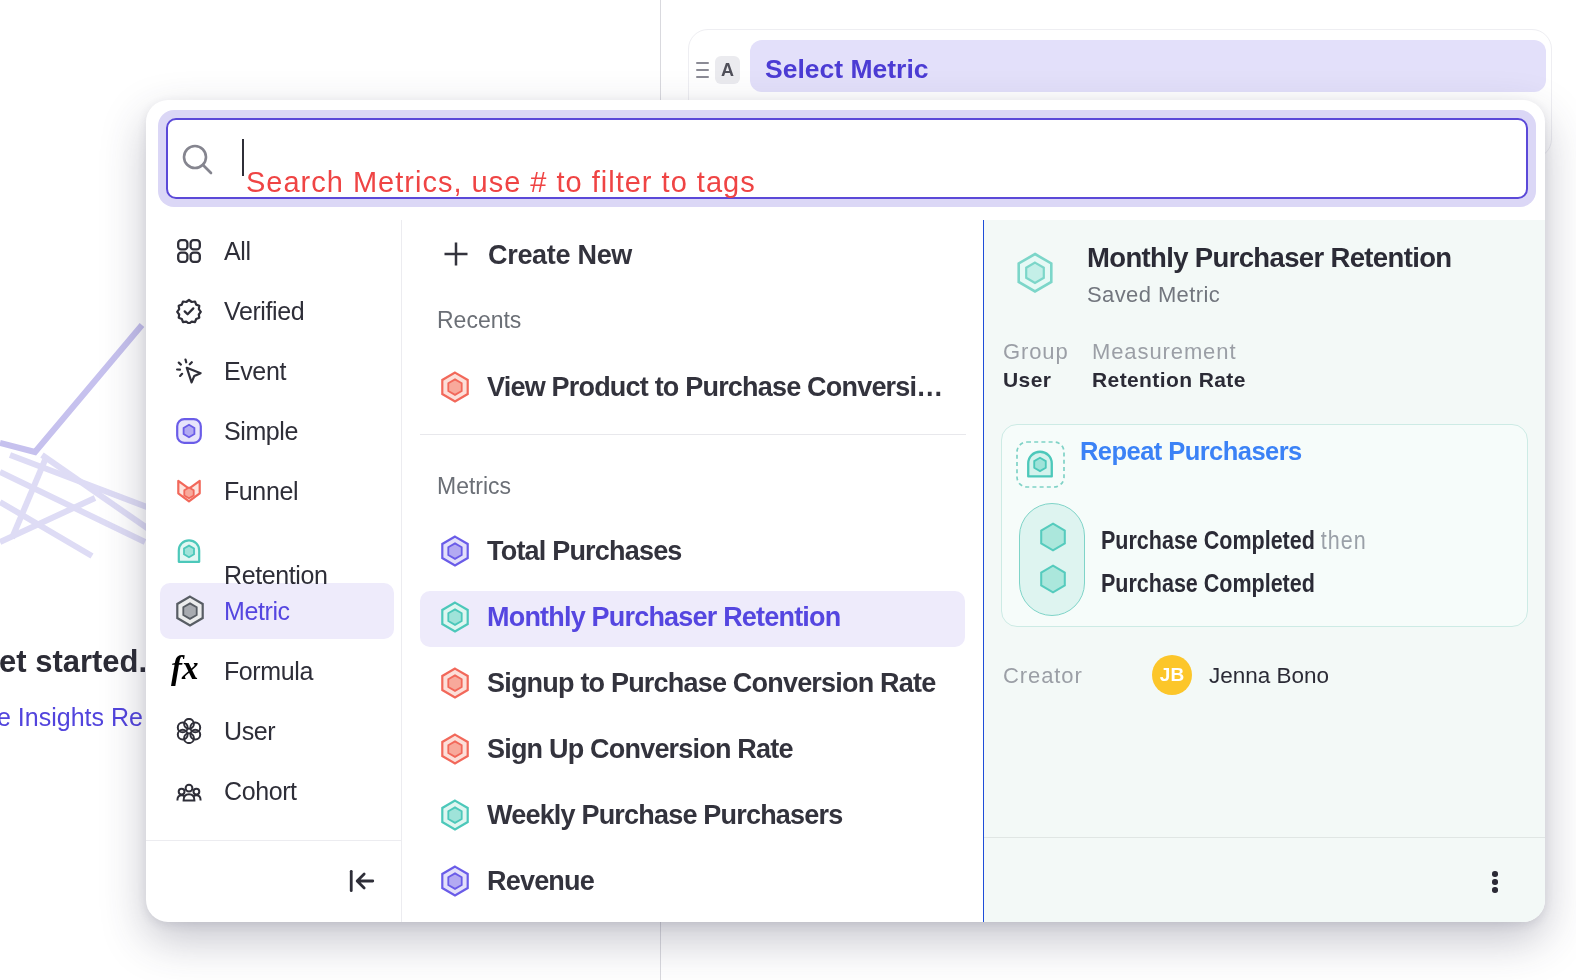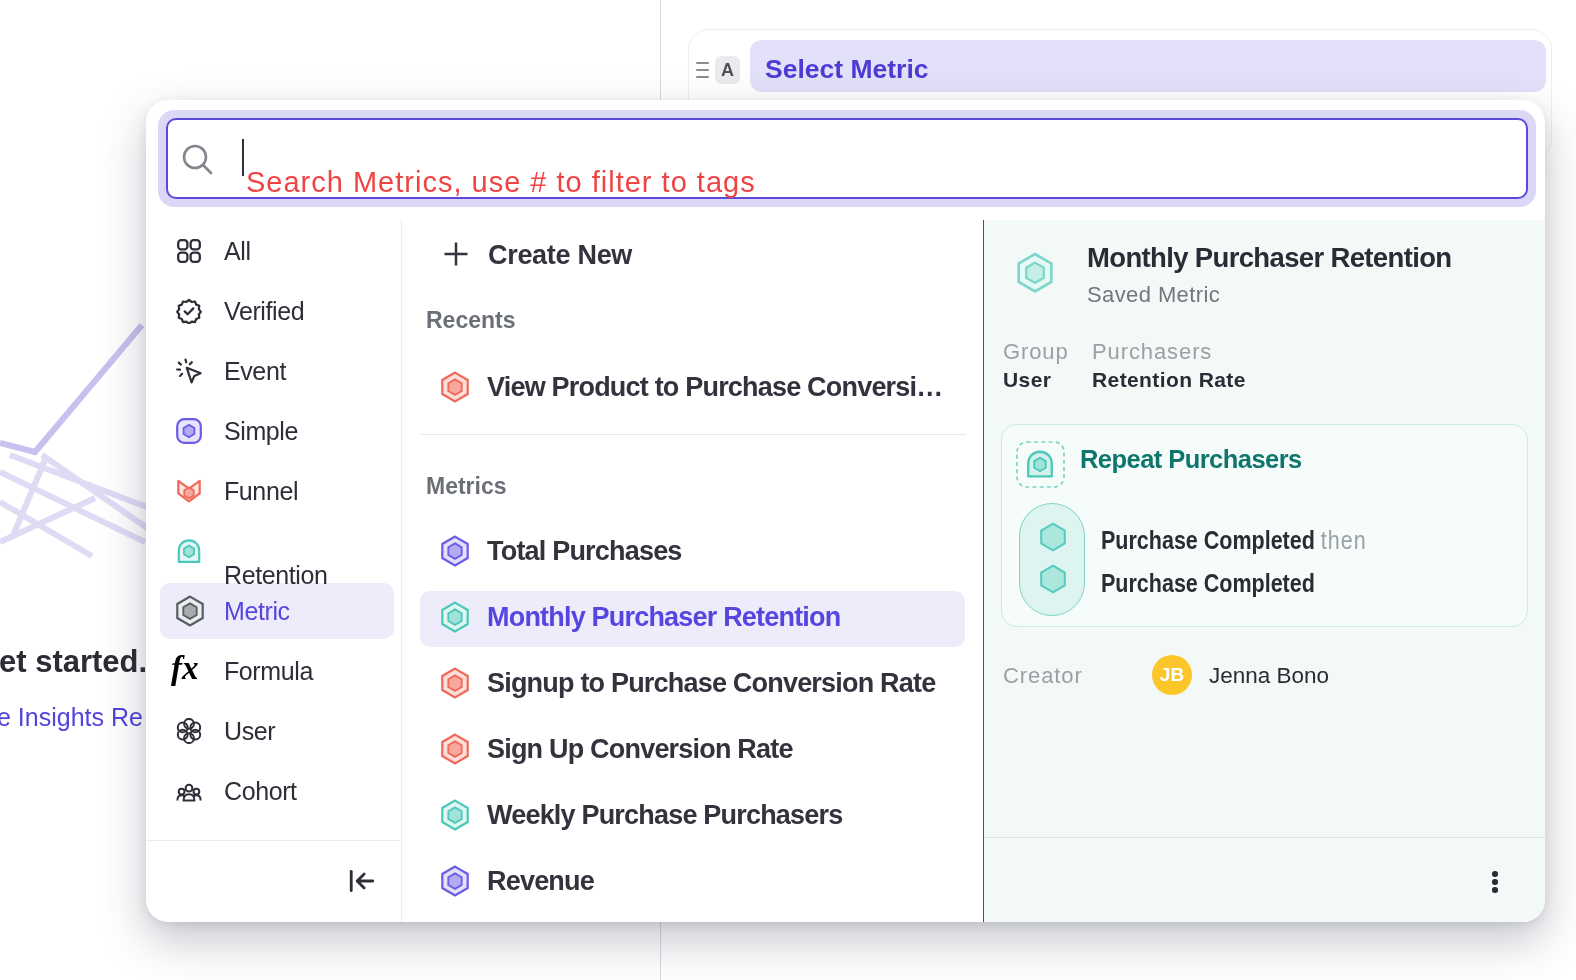--- a/index.html
+++ b/index.html
@@ -35,37 +35,37 @@
   #ph { position:absolute; left:78px; top:0; line-height:76px; font-size:29px; letter-spacing:1px; color:#ef4444;margin-top:24px; }
   #caret { position:absolute; left:74px; top:19px; width:1.5px; height:37px; background:#2f2f38; }
 
   #cols { position:absolute; left:0; top:120px; width:1399px; height:702px; }
   #side { position:absolute; left:0; top:0; width:256px; height:702px; border-right:1px solid #ececf0; }
   .slabel { position:absolute; left:78px; font-size:25px; letter-spacing:-0.4px; font-weight:400; color:#2e2e38; line-height:26px; }
   #sidepill { position:absolute; left:14px; top:363px; width:234px; height:56px; border-radius:10px; background:#eeebfb; }
   #sidediv { position:absolute; left:0; top:620px; width:256px; height:1px; background:#ececf0; }
 
   #mid { position:absolute; left:256px; top:0; width:582px; height:702px; border-right:1px solid #1d4ed8; }
-  .mrow-label { position:absolute; left:24px; font-size:23px; font-weight:700; color:#6b6f76; line-height:28px; }
+  .mrow-label { position:absolute; left:35px; font-size:23px; font-weight:400; color:#6b6f76; line-height:28px; }
   .mitem { position:absolute; left:85px; font-size:27px; letter-spacing:-0.8px; font-weight:bold; color:#33333d; line-height:32px; }
   .mcreate { position:absolute; left:86px; font-size:27px; letter-spacing:-0.3px; font-weight:bold; color:#33333d; line-height:32px; }
   .mhex { position:absolute; left:39px; }
   #middiv { position:absolute; left:18px; top:214px; width:546px; height:1px; background:#e8e8ec; }
   #midpill { position:absolute; left:18px; top:371px; width:545px; height:56px; border-radius:10px; background:#eeebfb; }
 
   #rightp { position:absolute; left:838px; top:0; width:561px; height:702px; background:#f3f9f7;
     border-radius:0 0 22px 0; }
   .rtitle { position:absolute; left:103px; top:21px; font-size:27.5px; letter-spacing:-0.65px; font-weight:bold; color:#2b2b36; line-height:33px; }
   .rsub { position:absolute; left:103px; top:61px; font-size:22px; letter-spacing:0.4px; color:#72767e; line-height:27px; }
   .rlabel { font-size:22px; letter-spacing:0.9px; font-weight:400; color:#9b9fa6; position:absolute; line-height:28px; }
   .rval { font-size:21px; letter-spacing:0.4px; font-weight:bold; color:#2b2b36; position:absolute; line-height:28px; }
   #rcard { position:absolute; left:17px; top:204px; width:527px; height:203px; border-radius:16px;
     border:1.5px solid #cdebe5; background:#f6fcfa; }
   #dashbox { position:absolute; left:14px; top:16px; width:49px; height:47px; }
-  #rcard .ctitle { position:absolute; left:78px; top:20px; font-size:25.5px; letter-spacing:-0.55px; font-weight:bold; color:#0f766e; line-height:29px; }
+  #rcard .ctitle { position:absolute; left:78px; top:12px; font-size:25.5px; letter-spacing:-0.55px; font-weight:bold; color:#3b82f6; line-height:29px; }
   #capsule { position:absolute; left:17px; top:78px; width:66px; height:113px; border-radius:33px;
     background:#def4f0; border:1.5px solid #7fd4c8; }
   .ptext { position:absolute; left:99px; font-size:25px; font-weight:bold; color:#2b2b36; line-height:30px; transform:scaleX(0.86); transform-origin:left center; white-space:nowrap; }
   .ptext .then { font-weight:normal; color:#9aa0a8; letter-spacing:1.2px; }
   #avatar { position:absolute; left:168px; top:435px; width:40px; height:40px; border-radius:50%;
     background:#fcc62a; color:#fff; font-weight:bold; font-size:19px; text-align:center; line-height:40px; }
   #creatorname { position:absolute; left:225px; top:442px; font-size:22.5px; font-weight:400; color:#2b2b36; line-height:28px; }
   #rdiv { position:absolute; left:0; top:617px; width:561px; height:1px; background:#e0e6e4; }
   .dots { position:absolute; left:508px; top:651px; }
   .dots div { width:5.5px; height:5.5px; border-radius:50%; background:#2b2b36; margin-bottom:2.5px; }
@@ -243,21 +243,21 @@
         <div class="mitem" style="top:645px;">Revenue</div>
       </div>
       <div id="rightp">
         <svg class="abs" style="left:33px;top:32px;" width="36" height="41" viewBox="0 0 36 41">
           <path d="M18 2 L34.3 11.4 V30 L18 39.4 L1.7 30 V11.4 Z" stroke="#7cd6c9" stroke-width="2.6" fill="#e6f9f5"></path>
           <path d="M18 10.6 L26.8 15.7 V25.8 L18 30.9 L9.2 25.8 V15.7 Z" stroke="#7cd6c9" stroke-width="2.2" fill="#c4efe8"></path>
         </svg>
         <div class="rtitle">Monthly Purchaser Retention</div>
         <div class="rsub">Saved Metric</div>
         <div class="rlabel" style="left:19px;top:118px;">Group</div>
-        <div class="rlabel" style="left:108px;top:118px;">Purchasers</div>
+        <div class="rlabel" style="left:108px;top:118px;">Measurement</div>
         <div class="rval" style="left:19px;top:146px;">User</div>
         <div class="rval" style="left:108px;top:146px;">Retention Rate</div>
         <div id="rcard">
           <div id="dashbox">
             <svg class="abs" style="left:0;top:0;" width="49" height="47" viewBox="0 0 49 47">
               <rect x="1" y="1" width="47" height="45" rx="10" fill="none" stroke="#7fd2c6" stroke-width="1.7" stroke-dasharray="4 3.2"></rect>
             </svg>
             <svg class="abs" style="left:9px;top:8px;" width="30" height="30" viewBox="0 0 26 26">
               <path d="M2.8 23.8 V12.5 C2.8 6.8 7.3 2.4 13 2.4 C18.7 2.4 23.2 6.8 23.2 12.5 V23.8 Z" stroke="#4cc8ba" stroke-width="2" fill="#d4f2ec" stroke-linejoin="round"></path>
               <path d="M13 7.6 l5 2.9 v5.8 L13 19.2 l-5-2.9 v-5.8 Z" stroke="#4cc8ba" stroke-width="1.6" fill="#9fe3d9"></path>

